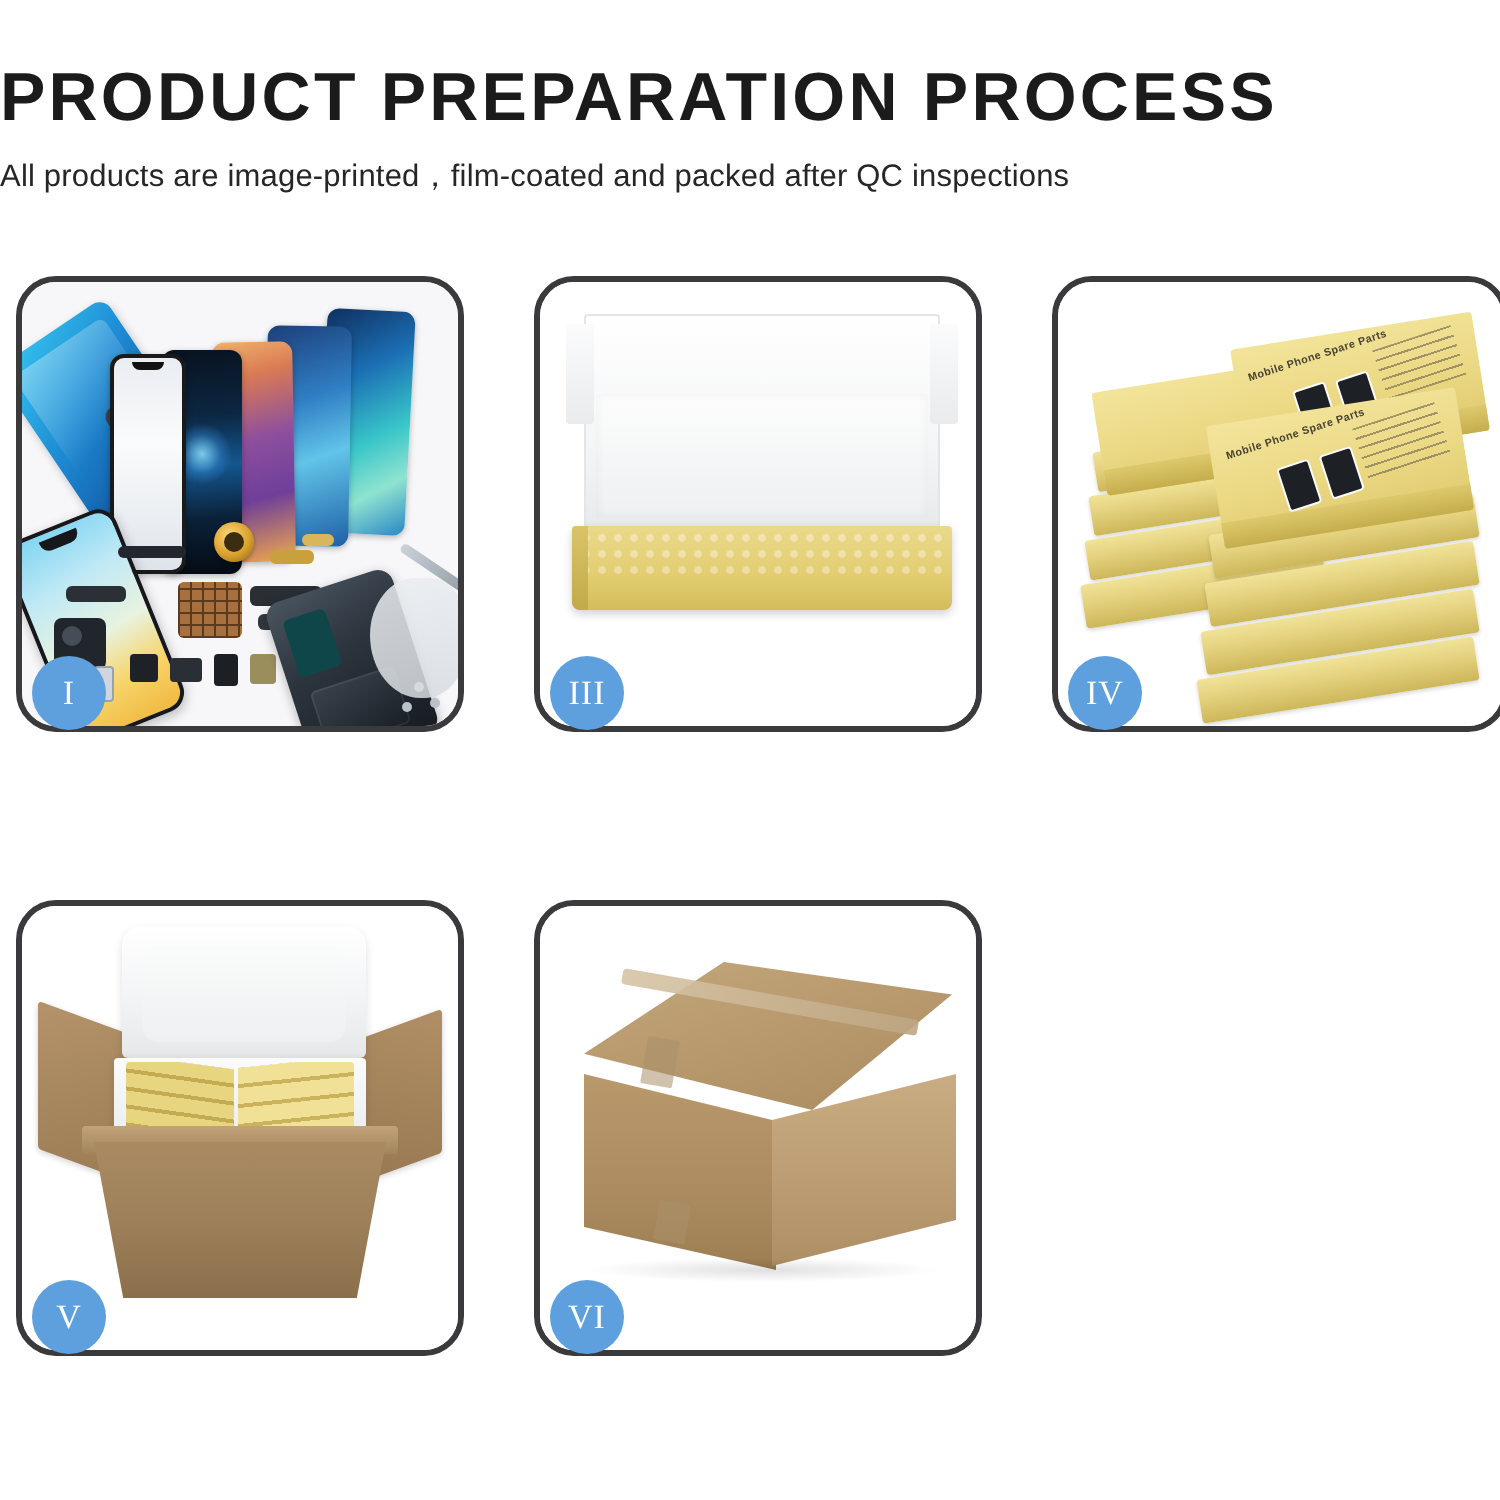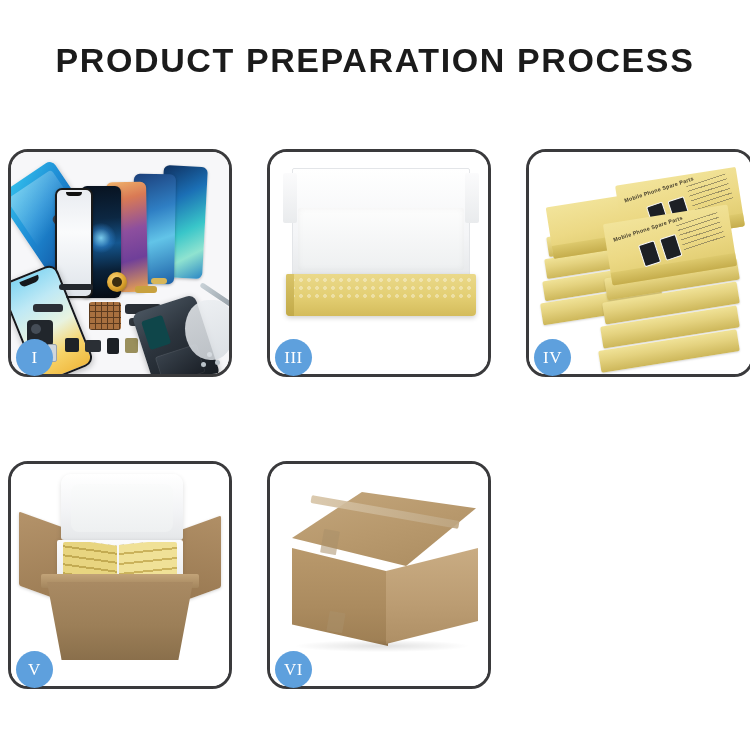--- a/index.html
+++ b/index.html
@@ -6,21 +6,21 @@
   body{
     width:750px;height:750px;
     background:#ffffff;
     font-family:"Liberation Sans","DejaVu Sans",sans-serif;
     overflow:hidden;
     position:relative;
   }
   .page{width:750px;height:750px;position:relative;}
 
   
-  .header{padding-top:32px;text-align:center;margin-top:11px;}
+  .header{padding-top:32px;}
   .title{
     font-size:34px;
     font-weight:700;
     letter-spacing:1.6px;
     color:#1b1b1b;
     line-height:1.05;
     white-space:nowrap;
   }
   .subtitle{
     margin-top:10px;
@@ -310,20 +310,21 @@
   .c6shadow{position:absolute;left:26px;top:176px;width:172px;height:12px;
     background:radial-gradient(ellipse at center,rgba(0,0,0,.12),rgba(0,0,0,0) 72%);}
 </style>
 </head>
 <body>
 
 <div class="page">
 
   <div class="header">
     <div class="title">PRODUCT PREPARATION PROCESS</div>
+    <div class="subtitle">All products are image-printed，film-coated and packed after QC inspections</div>
   </div>
 
   <div class="grid">
 
     <div class="panel">
       <div class="panel-inner p1">
         <div class="bluepart"></div>
         <div class="darkinset"></div>
         <div class="ph sc fan5"></div>
         <div class="ph sc fan4"></div>

